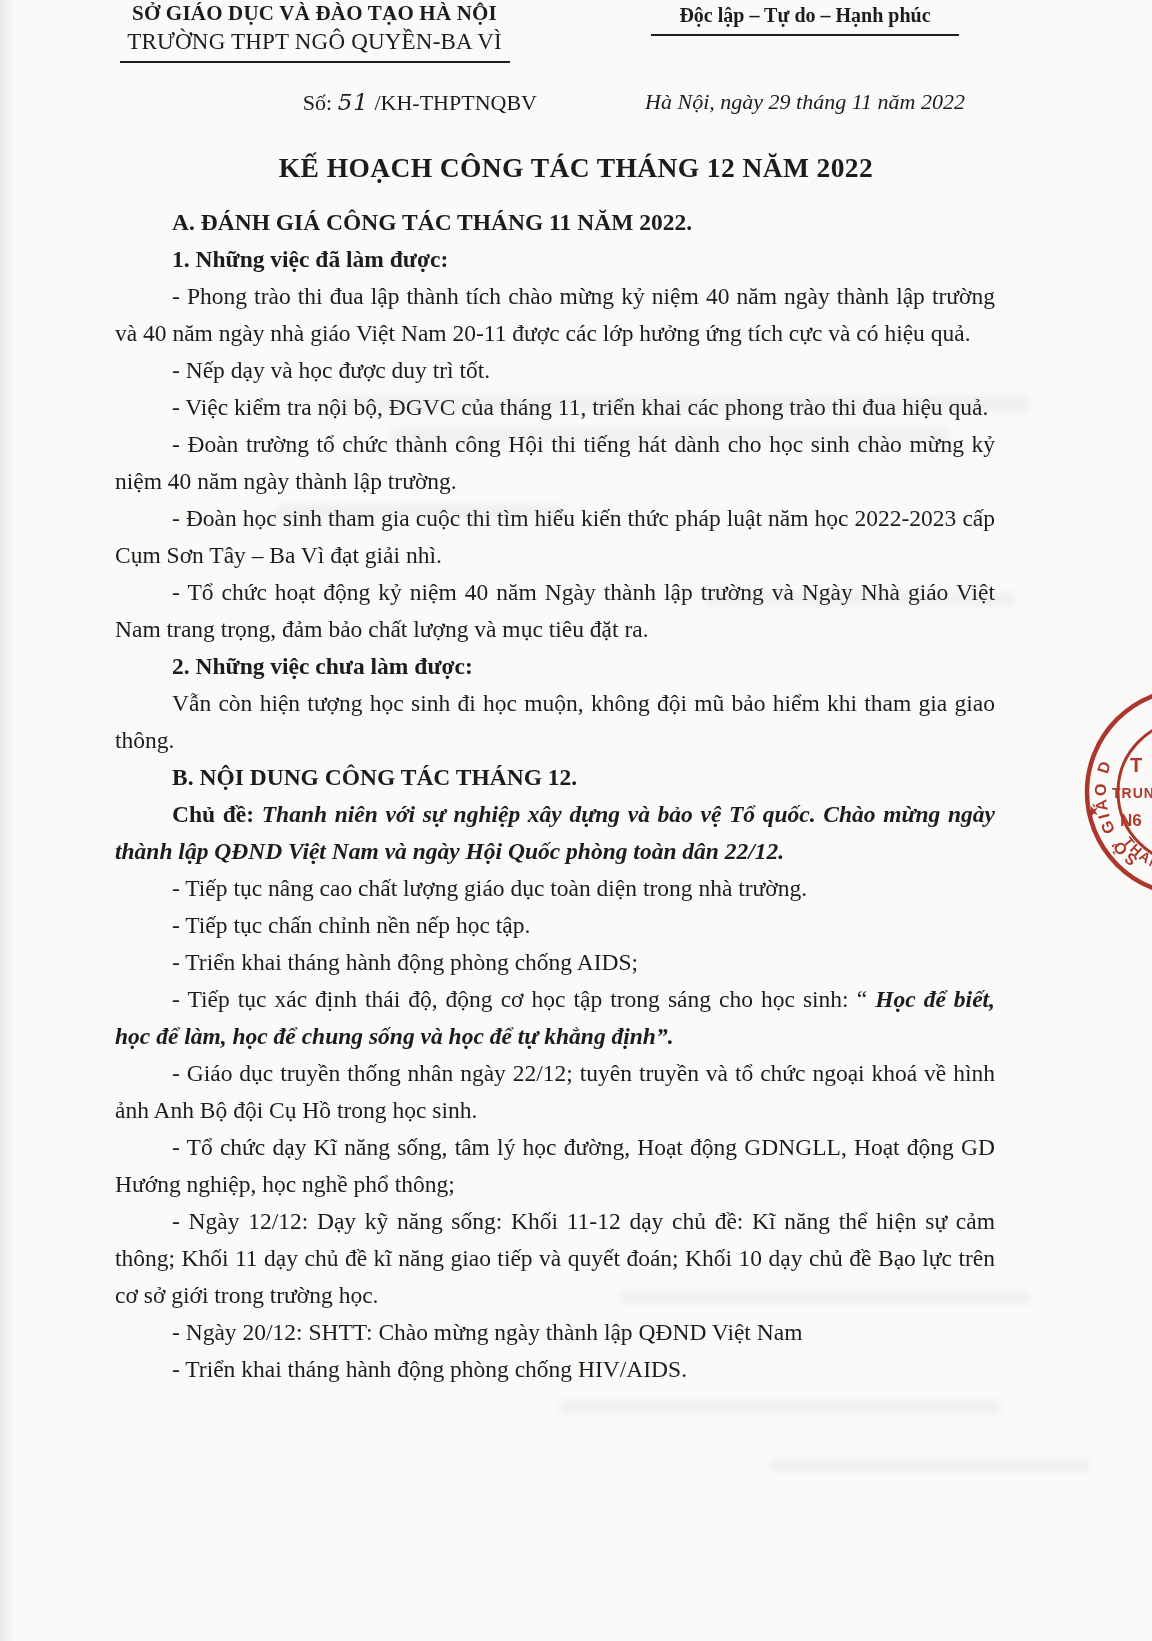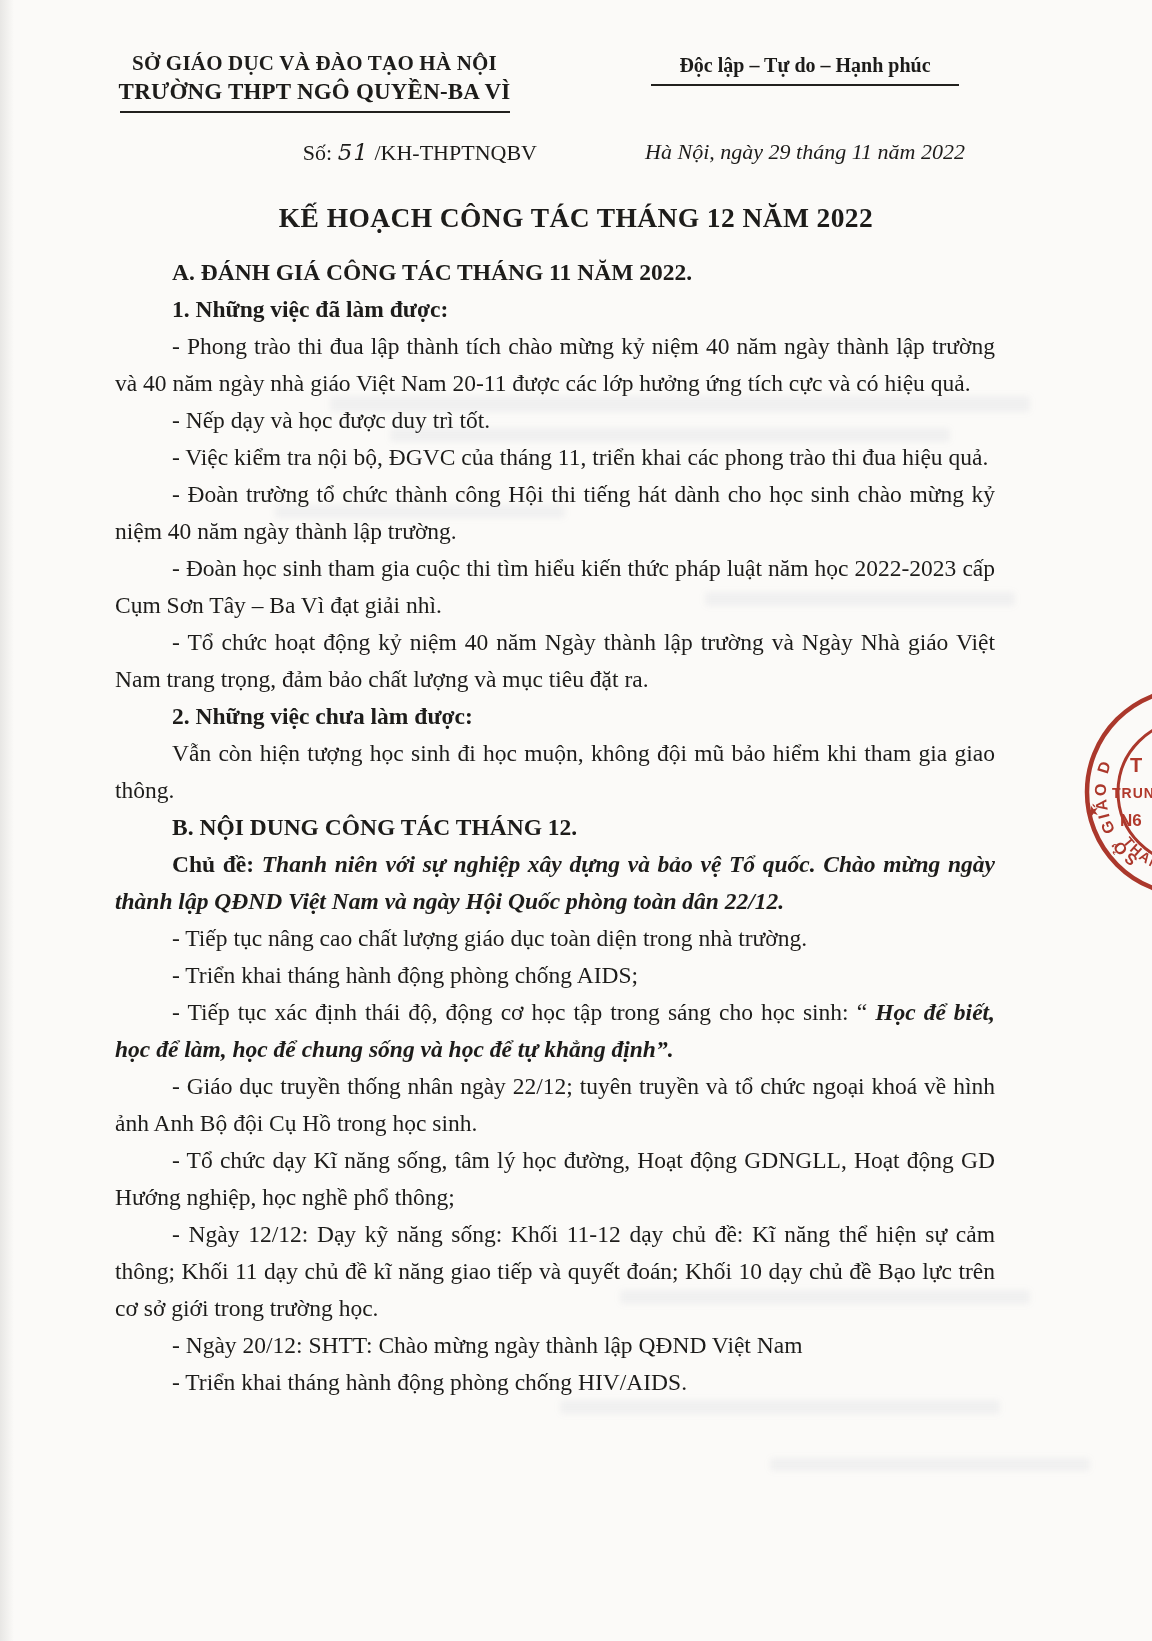--- a/index.html
+++ b/index.html
@@ -9,21 +9,20 @@
     background: #fbfaf8;
     color: #1d1c1a;
     position: relative;
     width: 1152px;
     height: 1641px;
     overflow: hidden;
   }
   .page {
     position: absolute;
     inset: 0;
-    padding-top: 50px;
     overflow: hidden;
   }
   
   .page::before {
     content: "";
     position: absolute;
     left: 0; top: 0; bottom: 0;
     width: 14px;
     background: linear-gradient(to right, rgba(60,60,55,0.10), rgba(60,60,55,0));
     pointer-events: none;
@@ -35,21 +34,21 @@
     width: 445px;
     margin-left: 92px;
     text-align: center;
   }
   .header-right {
     width: 480px;
     margin-left: 28px;
     text-align: center;
   }
   .org-line1 { font-weight: bold; font-size: 21px; line-height: 27px; letter-spacing: 0.2px; }
-  .org-line2 { font-weight: bold; font-size: 23px; line-height: 30px; letter-spacing: 0.2px; }
+  .org-line2 { font-weight: normal; font-size: 23px; line-height: 30px; letter-spacing: 0.2px; }
   .motto-line1 { font-weight: bold; font-size: 20.5px; line-height: 27px; }
   .motto-line2 { font-weight: bold; font-size: 20px; line-height: 30px; }
   .rule { border-bottom: 2.5px solid #21201e; margin: 4px auto 0 auto; }
   .rule-left { width: 390px; }
   .rule-right { width: 308px; }
 
   .meta-row { display: flex; margin-top: 26px; }
   .doc-number {
     width: 445px; margin-left: 92px;
     text-align: right;
@@ -146,20 +145,21 @@
     <div class="para">- Đoàn trường tổ chức thành công Hội thi tiếng hát dành cho học sinh chào mừng kỷ niệm 40 năm ngày thành lập trường.</div>
     <div class="para">- Đoàn học sinh tham gia cuộc thi tìm hiểu kiến thức pháp luật năm học 2022-2023 cấp Cụm Sơn Tây – Ba Vì đạt giải nhì.</div>
     <div class="para">- Tổ chức hoạt động kỷ niệm 40 năm Ngày thành lập trường và Ngày Nhà giáo Việt Nam trang trọng, đảm bảo chất lượng và mục tiêu đặt ra.</div>
     <div class="h-bold">2. Những việc chưa làm được:</div>
     <div class="para">Vẫn còn hiện tượng học sinh đi học muộn, không đội mũ bảo hiểm khi tham gia giao thông.</div>
     <div class="h-bold">B. NỘI DUNG CÔNG TÁC THÁNG 12.</div>
     <div class="para">
       <span class="theme-lead">Chủ đề: </span><span class="bi">Thanh niên với sự nghiệp xây dựng và bảo vệ Tổ quốc. Chào mừng ngày thành lập QĐND Việt Nam và ngày Hội Quốc phòng toàn dân 22/12.</span>
     </div>
     <div class="para">- Tiếp tục nâng cao chất lượng giáo dục toàn diện trong nhà trường.</div>
+    <div class="para">- Tiếp tục chấn chỉnh nền nếp học tập.</div>
     <div class="para">- Triển khai tháng hành động phòng chống AIDS;</div>
     <div class="para">
       <span>- Tiếp tục xác định thái độ, động cơ học tập trong sáng cho học sinh: “ </span><span class="bi">Học để biết, học để làm, học để chung sống và học để tự khẳng định</span><span class="bi">”.</span>
     </div>
     <div class="para">- Giáo dục truyền thống nhân ngày 22/12; tuyên truyền và tổ chức ngoại khoá về hình ảnh Anh Bộ đội Cụ Hồ trong học sinh.</div>
     <div class="para">- Tổ chức dạy Kĩ năng sống, tâm lý học đường, Hoạt động GDNGLL, Hoạt động GD Hướng nghiệp, học nghề phổ thông;</div>
     <div class="para">- Ngày 12/12: Dạy kỹ năng sống: Khối 11-12 dạy chủ đề: Kĩ năng thể hiện sự cảm thông; Khối 11 dạy chủ đề kĩ năng giao tiếp và quyết đoán;  Khối 10 dạy chủ đề Bạo lực trên cơ sở giới trong trường học.</div>
     <div class="para">- Ngày 20/12: SHTT: Chào mừng ngày thành lập QĐND Việt Nam</div>
     <div class="para">- Triển khai tháng hành động phòng chống HIV/AIDS.</div>
   </div>

